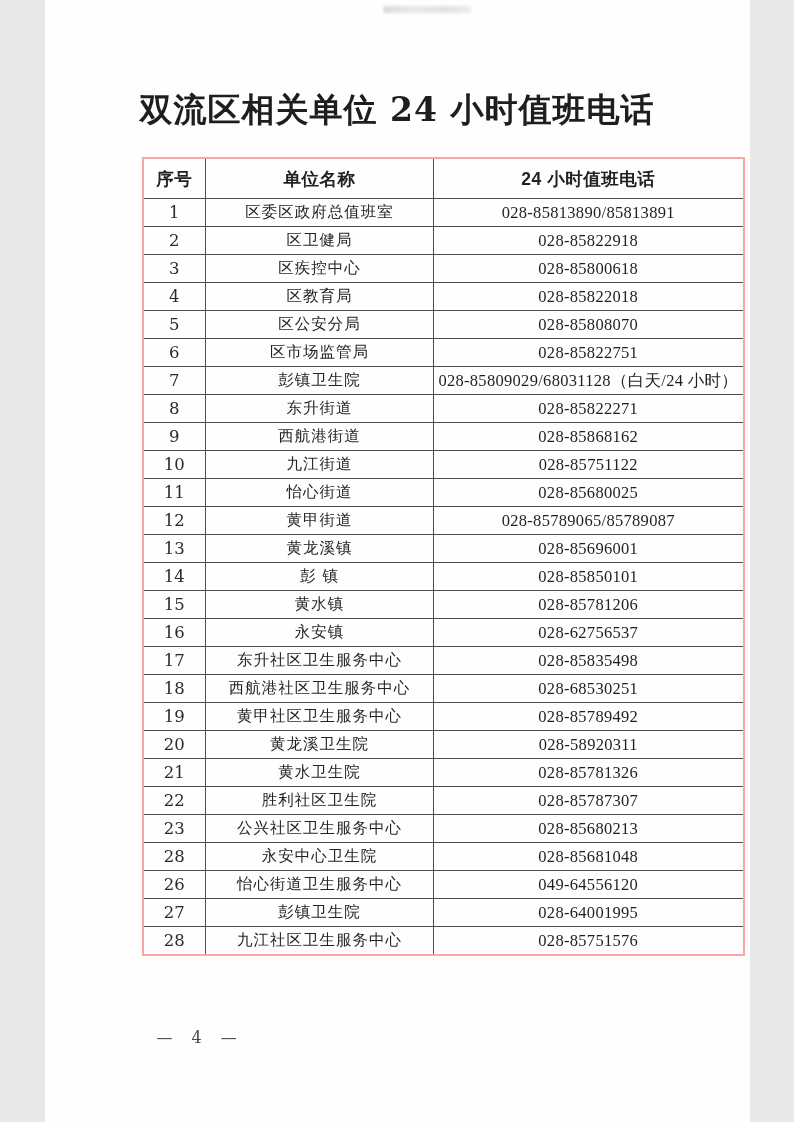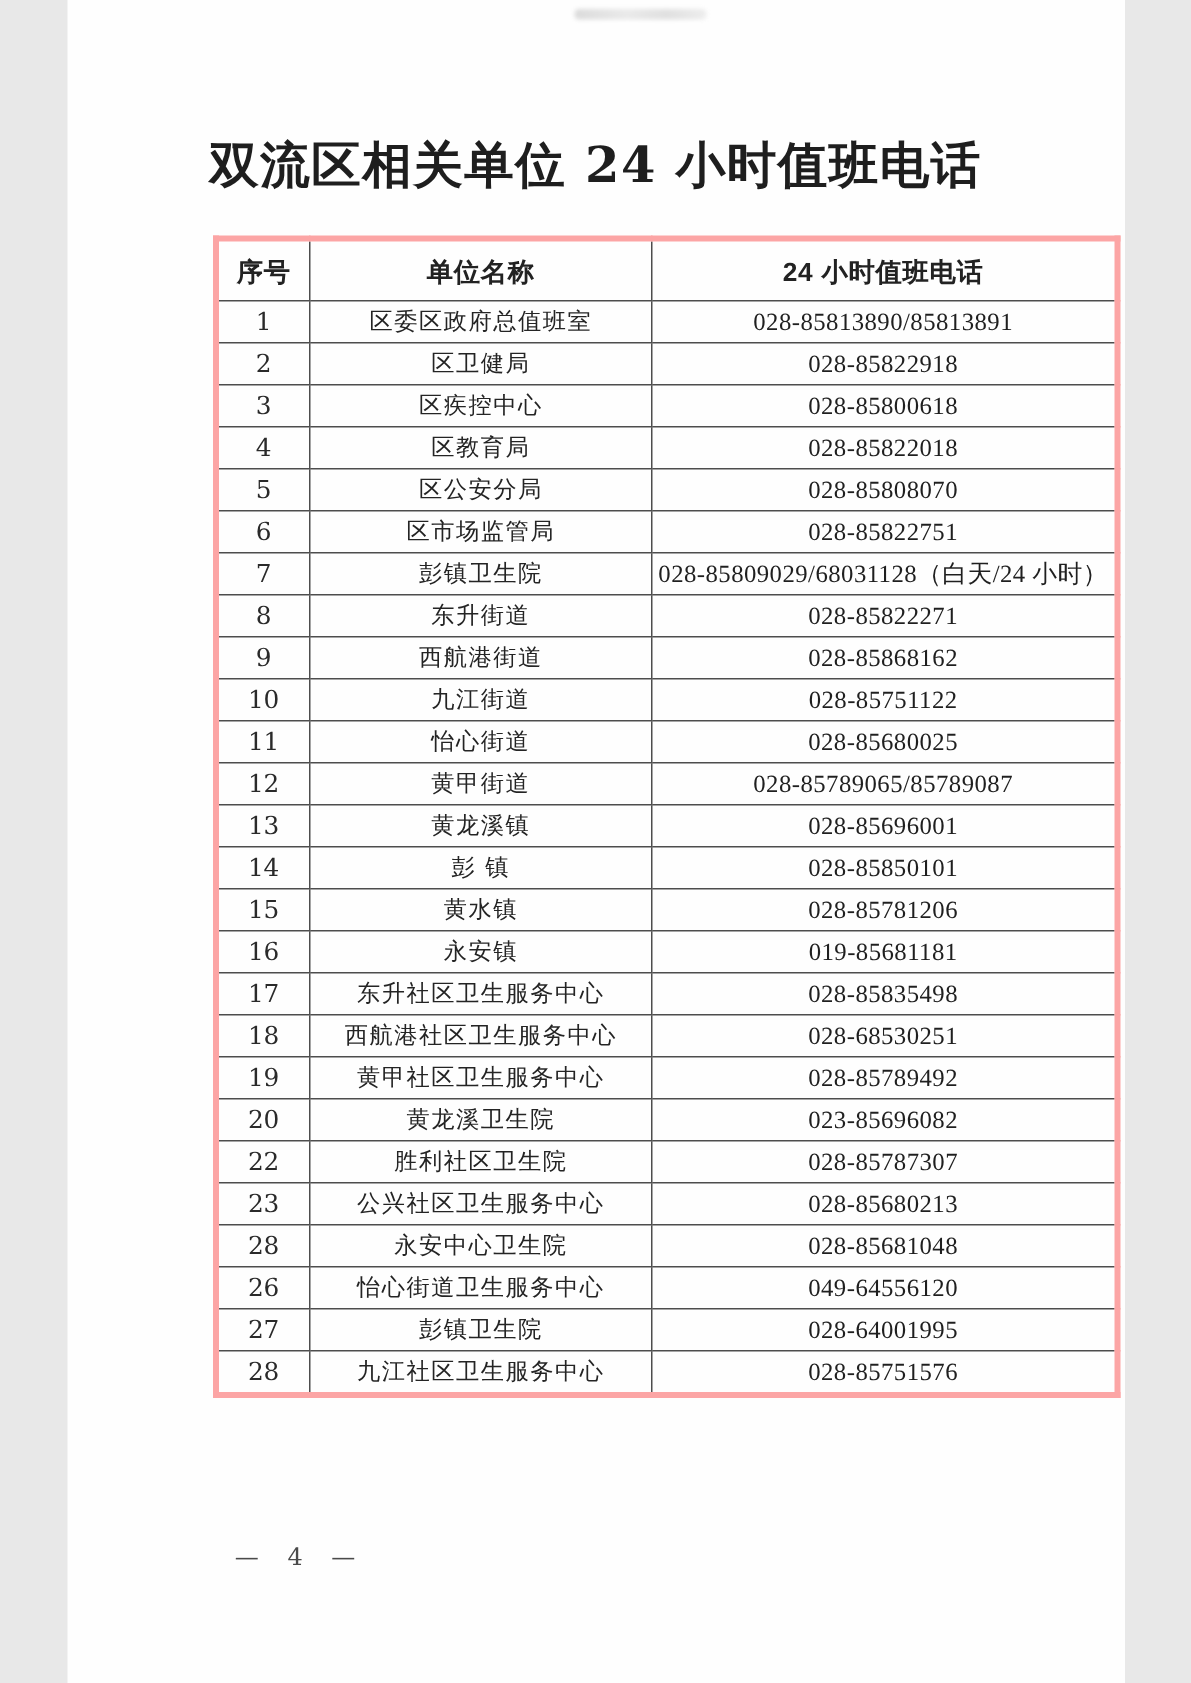--- a/index.html
+++ b/index.html
@@ -42,21 +42,21 @@
     color: #1e1e1e;
     margin: 0;
   }
   table.duty-table {
     position: absolute;
     left: 97px;
     top: 157px;
     width: 601px;
     border-collapse: collapse;
     table-layout: fixed;
-    border: 4px solid #fca5a5;
+    border: 2px solid #fca5a5;
   }
   table.duty-table col.c-index { width: 63px; }
   table.duty-table col.c-unit  { width: 228px; }
   table.duty-table col.c-phone { width: 310px; }
   table.duty-table th {
     height: 39px;
     border: 1px solid #4d4d4d;
     font-family: "Liberation Sans", sans-serif;
     font-weight: bold;
     font-size: 17.5px;
@@ -197,41 +197,46 @@
       <td class="cell-phone">028-85850101</td>
     </tr>
         <tr>
       <td class="cell-index">15</td>
       <td class="cell-unit">黄水镇</td>
       <td class="cell-phone">028-85781206</td>
     </tr>
         <tr>
       <td class="cell-index">16</td>
       <td class="cell-unit">永安镇</td>
-      <td class="cell-phone">019-85681181</td>
+      <td class="cell-phone">028-62756537</td>
     </tr>
         <tr>
       <td class="cell-index">17</td>
       <td class="cell-unit">东升社区卫生服务中心</td>
       <td class="cell-phone">028-85835498</td>
     </tr>
         <tr>
       <td class="cell-index">18</td>
       <td class="cell-unit">西航港社区卫生服务中心</td>
       <td class="cell-phone">028-68530251</td>
     </tr>
         <tr>
       <td class="cell-index">19</td>
       <td class="cell-unit">黄甲社区卫生服务中心</td>
       <td class="cell-phone">028-85789492</td>
     </tr>
         <tr>
       <td class="cell-index">20</td>
       <td class="cell-unit">黄龙溪卫生院</td>
-      <td class="cell-phone">023-85696082</td>
+      <td class="cell-phone">028-58920311</td>
+    </tr>
+        <tr>
+      <td class="cell-index">21</td>
+      <td class="cell-unit">黄水卫生院</td>
+      <td class="cell-phone">028-85781326</td>
     </tr>
         <tr>
       <td class="cell-index">22</td>
       <td class="cell-unit">胜利社区卫生院</td>
       <td class="cell-phone">028-85787307</td>
     </tr>
         <tr>
       <td class="cell-index">23</td>
       <td class="cell-unit">公兴社区卫生服务中心</td>
       <td class="cell-phone">028-85680213</td>

